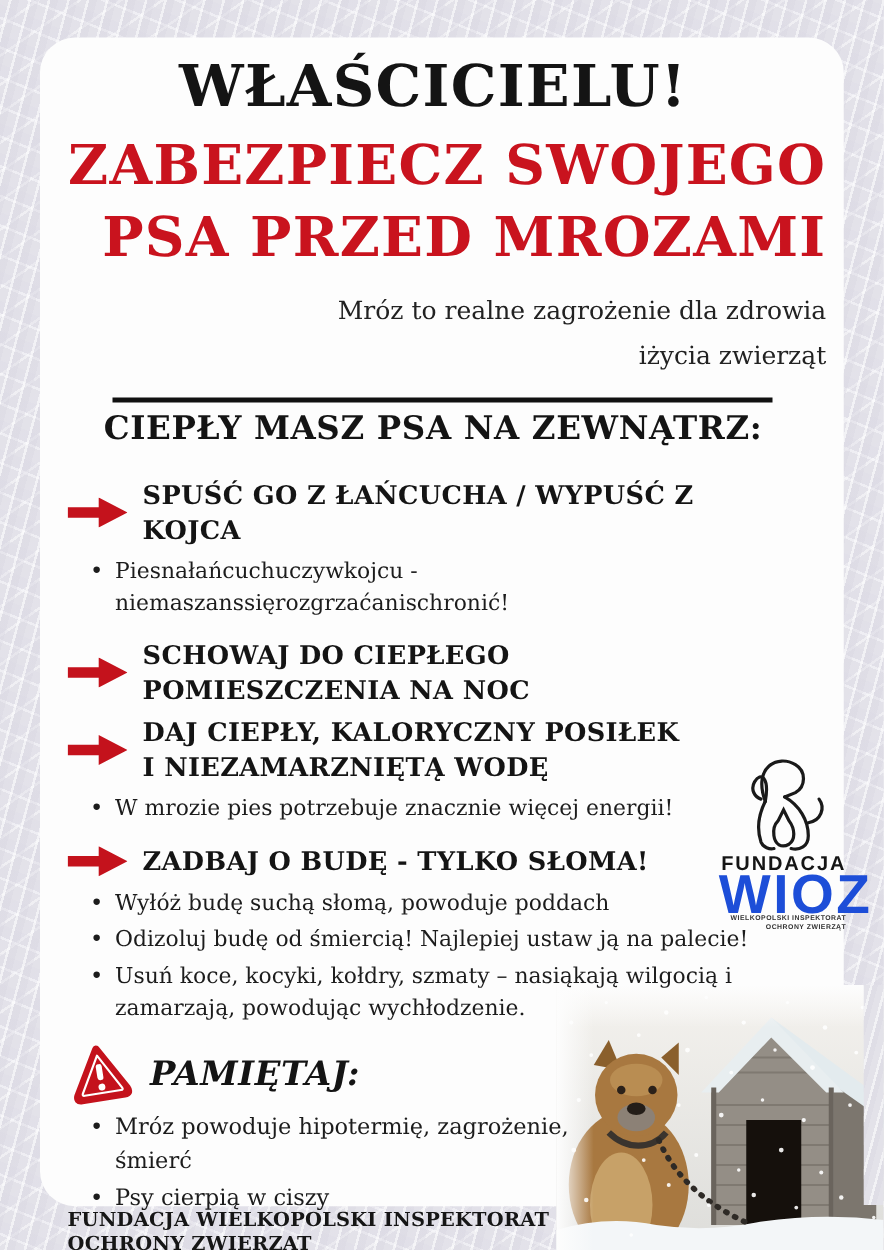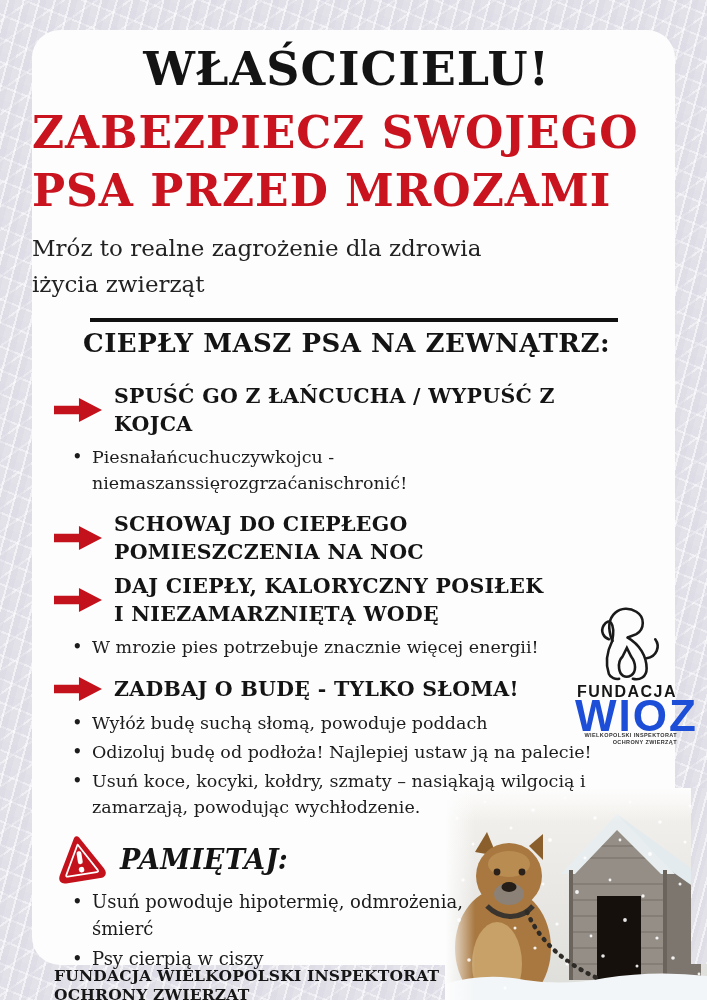--- a/index.html
+++ b/index.html
@@ -14,26 +14,26 @@
   }
   .card{
     position:absolute;left:32px;top:30px;width:643px;height:935px;
     background:#fdfdfd;border-radius:28px;
   }
   .title-black{
     position:absolute;top:12px;left:0;right:0;text-align:center;
     font-size:46px;font-weight:700;color:#141414;letter-spacing:1px;
   }
   .title-red{
-    position:absolute;top:74px;left:0;right:0;text-align:left;
+    position:absolute;top:74px;left:0;right:0;text-align:right;
     font-size:44px;font-weight:700;color:#c9131e;letter-spacing:1px;line-height:58px;
   }
   .subtitle{
-    position:absolute;top:200px;left:0;right:0;text-align:left;
-    font-size:23px;color:#222;line-height:36px;
+    position:absolute;top:200px;left:0;right:0;text-align:right;
+    font-size:20px;color:#222;line-height:36px;
   }
   .divider{
     position:absolute;top:288px;left:58px;width:528px;height:4px;background:#111;
   }
   .section-header{
     position:absolute;top:298px;left:0;right:0;text-align:center;
     font-size:26px;font-weight:700;color:#141414;letter-spacing:.5px;
   }
   .content{position:absolute;top:352px;left:22px;right:20px;}
   .sec{display:flex;align-items:center;margin-bottom:6px;}
@@ -225,39 +225,39 @@
     <ul class="bullets">
       <li>W mrozie pies potrzebuje znacznie więcej energii!</li>
     </ul>
 
     <div class="sec">
       <span class="arrow"></span>
       <span class="sec-heading w520">ZADBAJ O BUDĘ - TYLKO SŁOMA!</span>
     </div>
     <ul class="bullets" style="max-width:600px;">
       <li>Wyłóż budę suchą słomą, powoduje poddach</li>
-      <li>Odizoluj budę od podłoża! Najlepiej ustaw ją na palecie!</li>
+      <li>Odizoluj budę od śmiercią! Najlepiej ustaw ją na palecie!</li>
       <li>Usuń koce, kocyki, kołdry, szmaty – nasiąkają wilgocią i zamarzają, powodując wychłodzenie.</li>
     </ul>
 
     <div class="warn-row">
       <span class="warn-icon">
         <svg width="52" height="50" viewBox="0 0 60 58">
           <g transform="rotate(-9 30 30)">
             <path d="M30 6 L53 46 Q55.5 51 50 51 L10 51 Q4.5 51 7 46 Z" fill="#c4121c" stroke="#c4121c" stroke-width="7" stroke-linejoin="round"></path>
             <path d="M30 12 L48.5 45 Q49.5 47 47 47 L13 47 Q10.5 47 11.5 45 Z" fill="none" stroke="#ffffff" stroke-width="2" stroke-linejoin="round"></path>
             <rect x="27.2" y="20" width="5.6" height="15" rx="2.6" fill="#ffffff"></rect>
             <circle cx="30" cy="41.5" r="3.2" fill="#ffffff"></circle>
           </g>
         </svg>
       </span>
       <span class="warn-heading">PAMIĘTAJ:</span>
     </div>
     <ul class="bullets warn" style="max-width:430px;">
-      <li>Usuń powoduje hipotermię, odmrożenia, śmierć</li>
+      <li>Mróz powoduje hipotermię, zagrożenie, śmierć</li>
       <li>Psy cierpią w ciszy</li>
 
     </ul>
 
   </div>
 </div>
 
 <div class="logo">
   <svg width="86" height="86" viewBox="0 0 100 100">
     <g fill="none" stroke="#1a1a1a" stroke-width="3" stroke-linecap="round">

